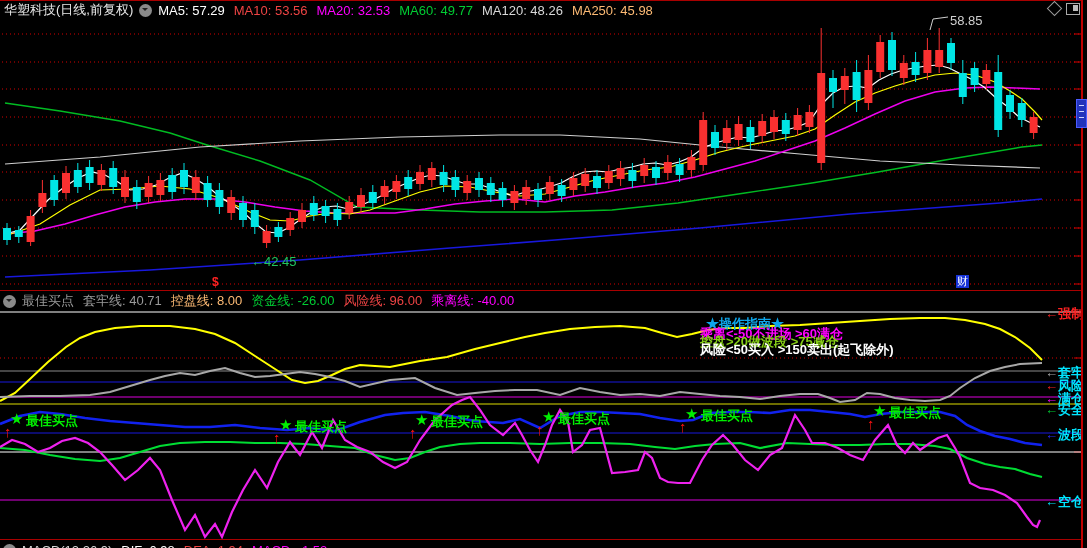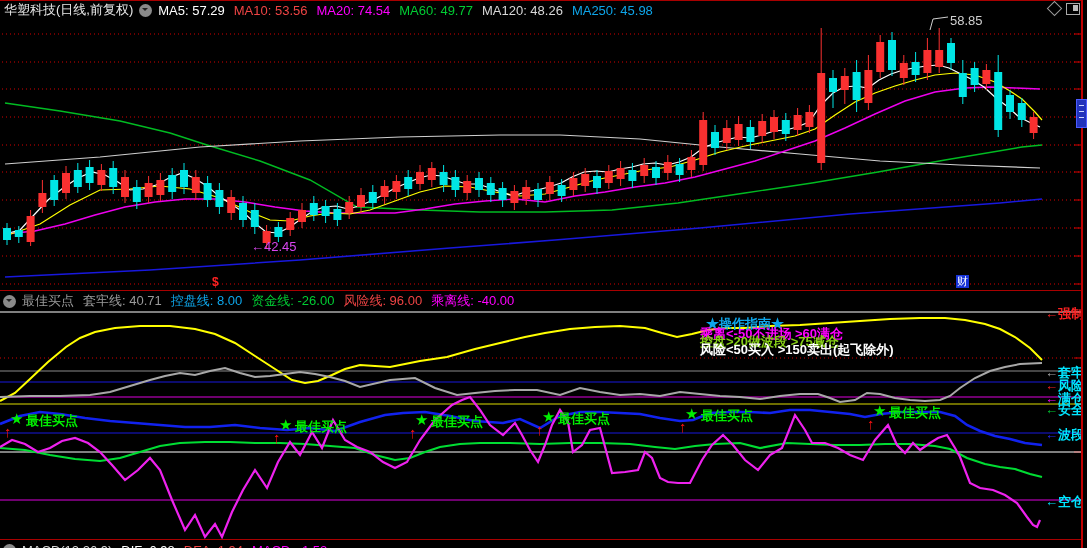--- a/index.html
+++ b/index.html
@@ -6,21 +6,21 @@
   body{width:1087px;height:548px;position:relative;overflow:hidden;
        font-family:"Liberation Sans",sans-serif;-webkit-font-smoothing:none;}
   .abs{position:absolute;}
   .hdr{position:absolute;left:0;top:1px;height:18px;width:896px;display:flex;align-items:center;
        font-size:13px;white-space:nowrap;}
   .hdr .t{color:#e8e8e8;margin-left:4px;}
   .chev{width:13px;height:13px;border-radius:50%;background:#8a8a8a;margin:0 6px;position:relative;flex:0 0 auto;}
   .chev:after{content:"";position:absolute;left:3px;top:4px;border:3px solid transparent;border-top-color:#222;}
   .mi{margin-right:9px;}
   .c-w{color:#ffffff}.c-y{color:#ef4444}.c-m{color:#ff00ff}.c-g{color:#00cc33}
-  .c-gy{color:#d8d8d8}.c-b{color:#0ea5e9}.c-gray{color:#9a9a9a}
+  .c-gy{color:#d8d8d8}.c-b{color:#fdba74}.c-gray{color:#9a9a9a}
   #p2hdr{top:292px;}
   #p3hdr{top:541px;}
   .redline{position:absolute;left:0;width:1082px;height:1px;background:#a80000;}
   #guide div{position:absolute;font-size:13px;font-weight:bold;white-space:nowrap;}
   .rlab{position:absolute;left:1045px;width:37px;overflow:hidden;font-size:13px;font-weight:bold;
         white-space:nowrap;color:#00e5ff;}
   .star{position:absolute;color:#00ee00;font-size:15px;line-height:12px;}
   .uparrow{position:absolute;color:#ff1111;font-size:15px;font-weight:bold;line-height:13px;}
   .bplab{position:absolute;color:#00ee00;font-size:13px;font-weight:bold;white-space:nowrap;}
   .ann{position:absolute;font-size:13px;white-space:nowrap;}
@@ -263,32 +263,32 @@
     <polyline points="0,447 12,440 25,444 38,452 50,448 62,441 75,438 88,443 100,452 112,465 125,480 138,470 150,458 160,470 172,500 185,530 195,515 205,537 215,524 222,537 232,512 243,490 255,470 267,488 278,462 290,442 300,455 312,432 322,448 333,420 345,440 357,447 370,452 383,462 395,468 407,462 420,440 435,420 452,405 462,400 470,397 480,410 490,425 503,435 510,428 515,423 522,435 530,450 538,462 545,445 552,425 560,410 568,422 573,452 582,445 590,430 600,428 612,473 625,472 638,470 645,452 652,458 660,478 668,482 678,483 690,483 702,460 712,445 723,435 733,445 745,460 758,470 770,455 782,448 795,415 805,430 812,443 825,443 838,448 850,455 863,460 875,440 888,425 897,445 905,453 913,443 920,450 930,443 938,438 947,435 955,448 960,457 970,483 980,488 993,490 1005,495 1017,503 1027,517 1033,525 1037,527 1040,520" fill="none" stroke="#ee22ee" stroke-width="2.2"></polyline>
   </svg>
 
 <div class="redline" style="top:0"></div>
 
 <div class="hdr">
   <span class="t">华塑科技(日线,前复权)</span>
   <span class="chev"></span>
   <span class="mi c-w">MA5: 57.29</span>
   <span class="mi c-y">MA10: 53.56</span>
-  <span class="mi c-m">MA20: 74.54</span>
+  <span class="mi c-m">MA20: 32.53</span>
   <span class="mi c-g">MA60: 49.77</span>
   <span class="mi c-gy">MA120: 48.26</span>
   <span class="mi c-b">MA250: 45.98</span>
 </div>
 <div class="abs" id="icon-diamond"></div>
 <div class="abs" id="icon-pane">
     <i></i>
   </div>
 
 <div class="ann" style="left:950px;top:13px;color:#cfcfcf">58.85</div>
-<div class="ann" style="left:251px;top:239px;color:#d946ef">←42.45</div>
+<div class="ann" style="left:251px;top:254px;color:#22c55e">←42.45</div>
 <div class="ann" style="left:212px;top:275px;color:#ff2222;font-weight:bold;font-size:12px">$</div>
 <div class="ann" id="caibox" style="left:956px;top:275px">财</div>
 
 <div class="redline" style="top:290px"></div>
 
 <div class="hdr" id="p2hdr">
   <span class="chev" style="margin-left:3px"></span>
   <span class="mi c-gray">最佳买点</span>
   <span class="mi c-gray">套牢线: 40.71</span>
   <span class="mi c-b">控盘线: 8.00</span>

